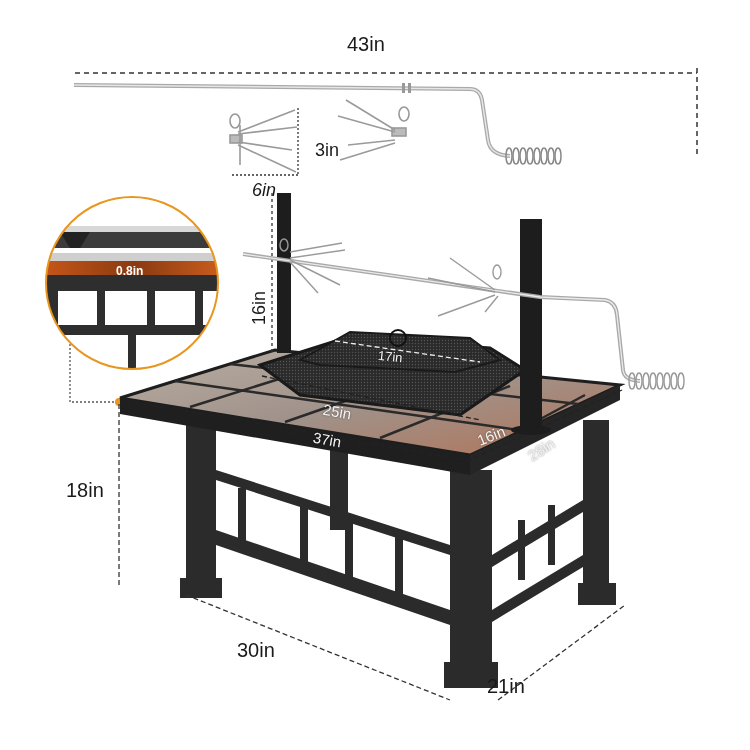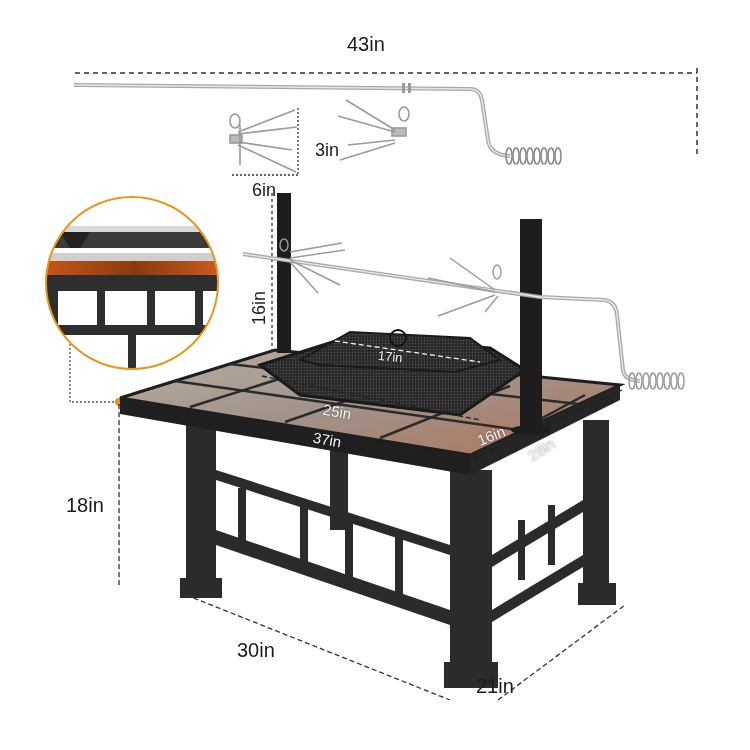--- a/index.html
+++ b/index.html
@@ -184,24 +184,24 @@
     <g stroke="#333" stroke-width="1.3" stroke-dasharray="5,3" fill="none">
       <line x1="119" y1="404" x2="119" y2="585"></line>
       <line x1="186" y1="595" x2="450" y2="700"></line>
       <line x1="498" y1="700" x2="625" y="618" y2="605"></line>
     </g>
   </svg>
 
   
   <div class="lbl lbl-big" style="left:347px; top:34px;">43in</div>
   <div class="lbl lbl-mid" style="left:315px; top:141px;">3in</div>
-  <div class="lbl lbl-mid" style="left:252px; top:181px;">6in</div>
+  <div class="lbl lbl-mid" style="left:252px; top:181px;font-style:italic;">6in</div>
   <div class="lbl lbl-mid rot-16" style="left:250px; top:325px;">16in</div>
-  <div class="lbl lbl-zoom" style="left:116px; top:265px;margin-top:48px;">0.8in</div>
+  <div class="lbl lbl-zoom" style="left:116px; top:265px;">0.8in</div>
   <div class="lbl lbl-light" style="left:378px; top:350px; font-size:13px; transform:rotate(6deg);">17in</div>
   <div class="lbl lbl-light" style="left:323px; top:404px; transform:rotate(10deg);">25in</div>
   <div class="lbl lbl-light" style="left:477px; top:428px; transform:rotate(-22deg);">16in</div>
   <div class="lbl lbl-light" style="left:313px; top:432px; transform:rotate(10deg);">37in</div>
   <div class="lbl lbl-light" style="left:527px; top:442px; transform:rotate(-32deg);">28in</div>
-  <div class="lbl lbl-big" style="left:66px; top:495px;">18in</div>
+  <div class="lbl lbl-big" style="left:66px; top:480px;">18in</div>
   <div class="lbl lbl-big" style="left:237px; top:640px;">30in</div>
-  <div class="lbl lbl-big" style="left:476px; top:676px;">21in</div>
+  <div class="lbl lbl-big" style="left:487px; top:676px;">21in</div>
 </div>
 
 </body></html>

